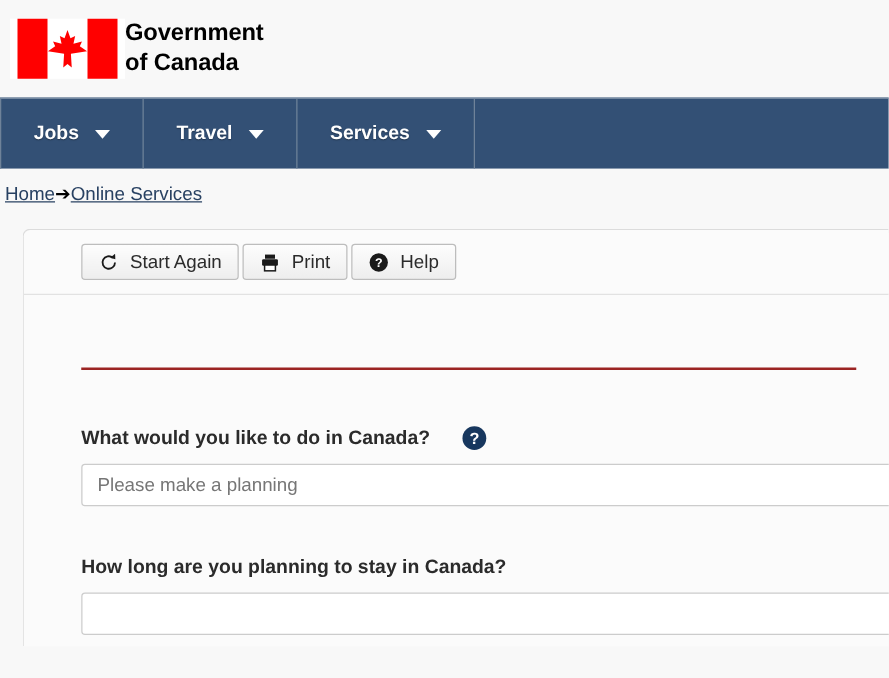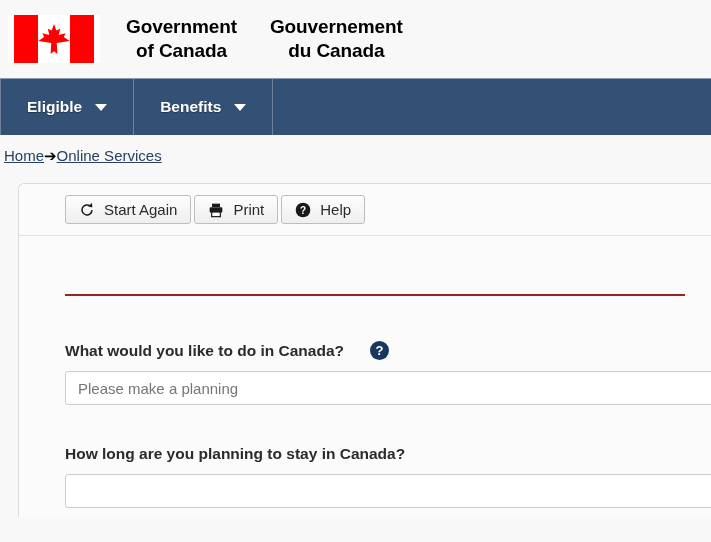--- a/index.html
+++ b/index.html
@@ -36,27 +36,25 @@
   .flag .bar-left { left: 6px; }
   .flag .bar-right { right: 6px; }
   .flag .leaf {
     position: absolute;
     left: 50%; top: 50%;
     transform: translate(-50%, -50%);
     width: 34px; height: 34px;
   }
   .wordmark {
     display: flex;
-    margin-left: 26px;
     font-size: 19px;
     font-weight: 700;
     line-height: 1.28;
     color: #000;
     letter-spacing: -0.1px;
-    text-align: center;
   }
   .wordmark .col { white-space: pre-line; }
   .wordmark .col.fr { margin-left: 33px; }
 
   
   .mainnav {
     display: flex;
     background: #335075;
     height: 57px;
     border-top: 1px solid #8b9cb0;
@@ -197,32 +195,34 @@
   <div class="flag">
     <div class="bar-left"></div>
     <div class="bar-right"></div>
     <svg class="leaf" viewBox="0 0 100 100">
       <path fill="#ff0000" d="M50 6 L57 25 L68 20 L64 38 L84 33 L79 44 L96 56 L58 62 L60 94 L50 86 L40 94 L42 62 L4 56 L21 44 L16 33 L36 38 L32 20 L43 25 Z"></path>
     </svg>
   </div>
   <div class="wordmark">
     <div class="col en">Government
 of Canada</div>
-    <div class="col fr">Gouvernement
-du Canada</div>
   </div>
 </div>
 
 <div class="mainnav">
   <div class="navitem">
-    <span>Eligible</span>
+    <span>Jobs</span>
     <span class="caret"></span>
   </div>
   <div class="navitem">
-    <span>Benefits</span>
+    <span>Travel</span>
+    <span class="caret"></span>
+  </div>
+  <div class="navitem">
+    <span>Services</span>
     <span class="caret"></span>
   </div>
 </div>
 
 <div class="breadcrumb">
   <a>Home</a>
   <span class="bc-arrow">➔</span>
   <a>Online Services</a>
 </div>
 

